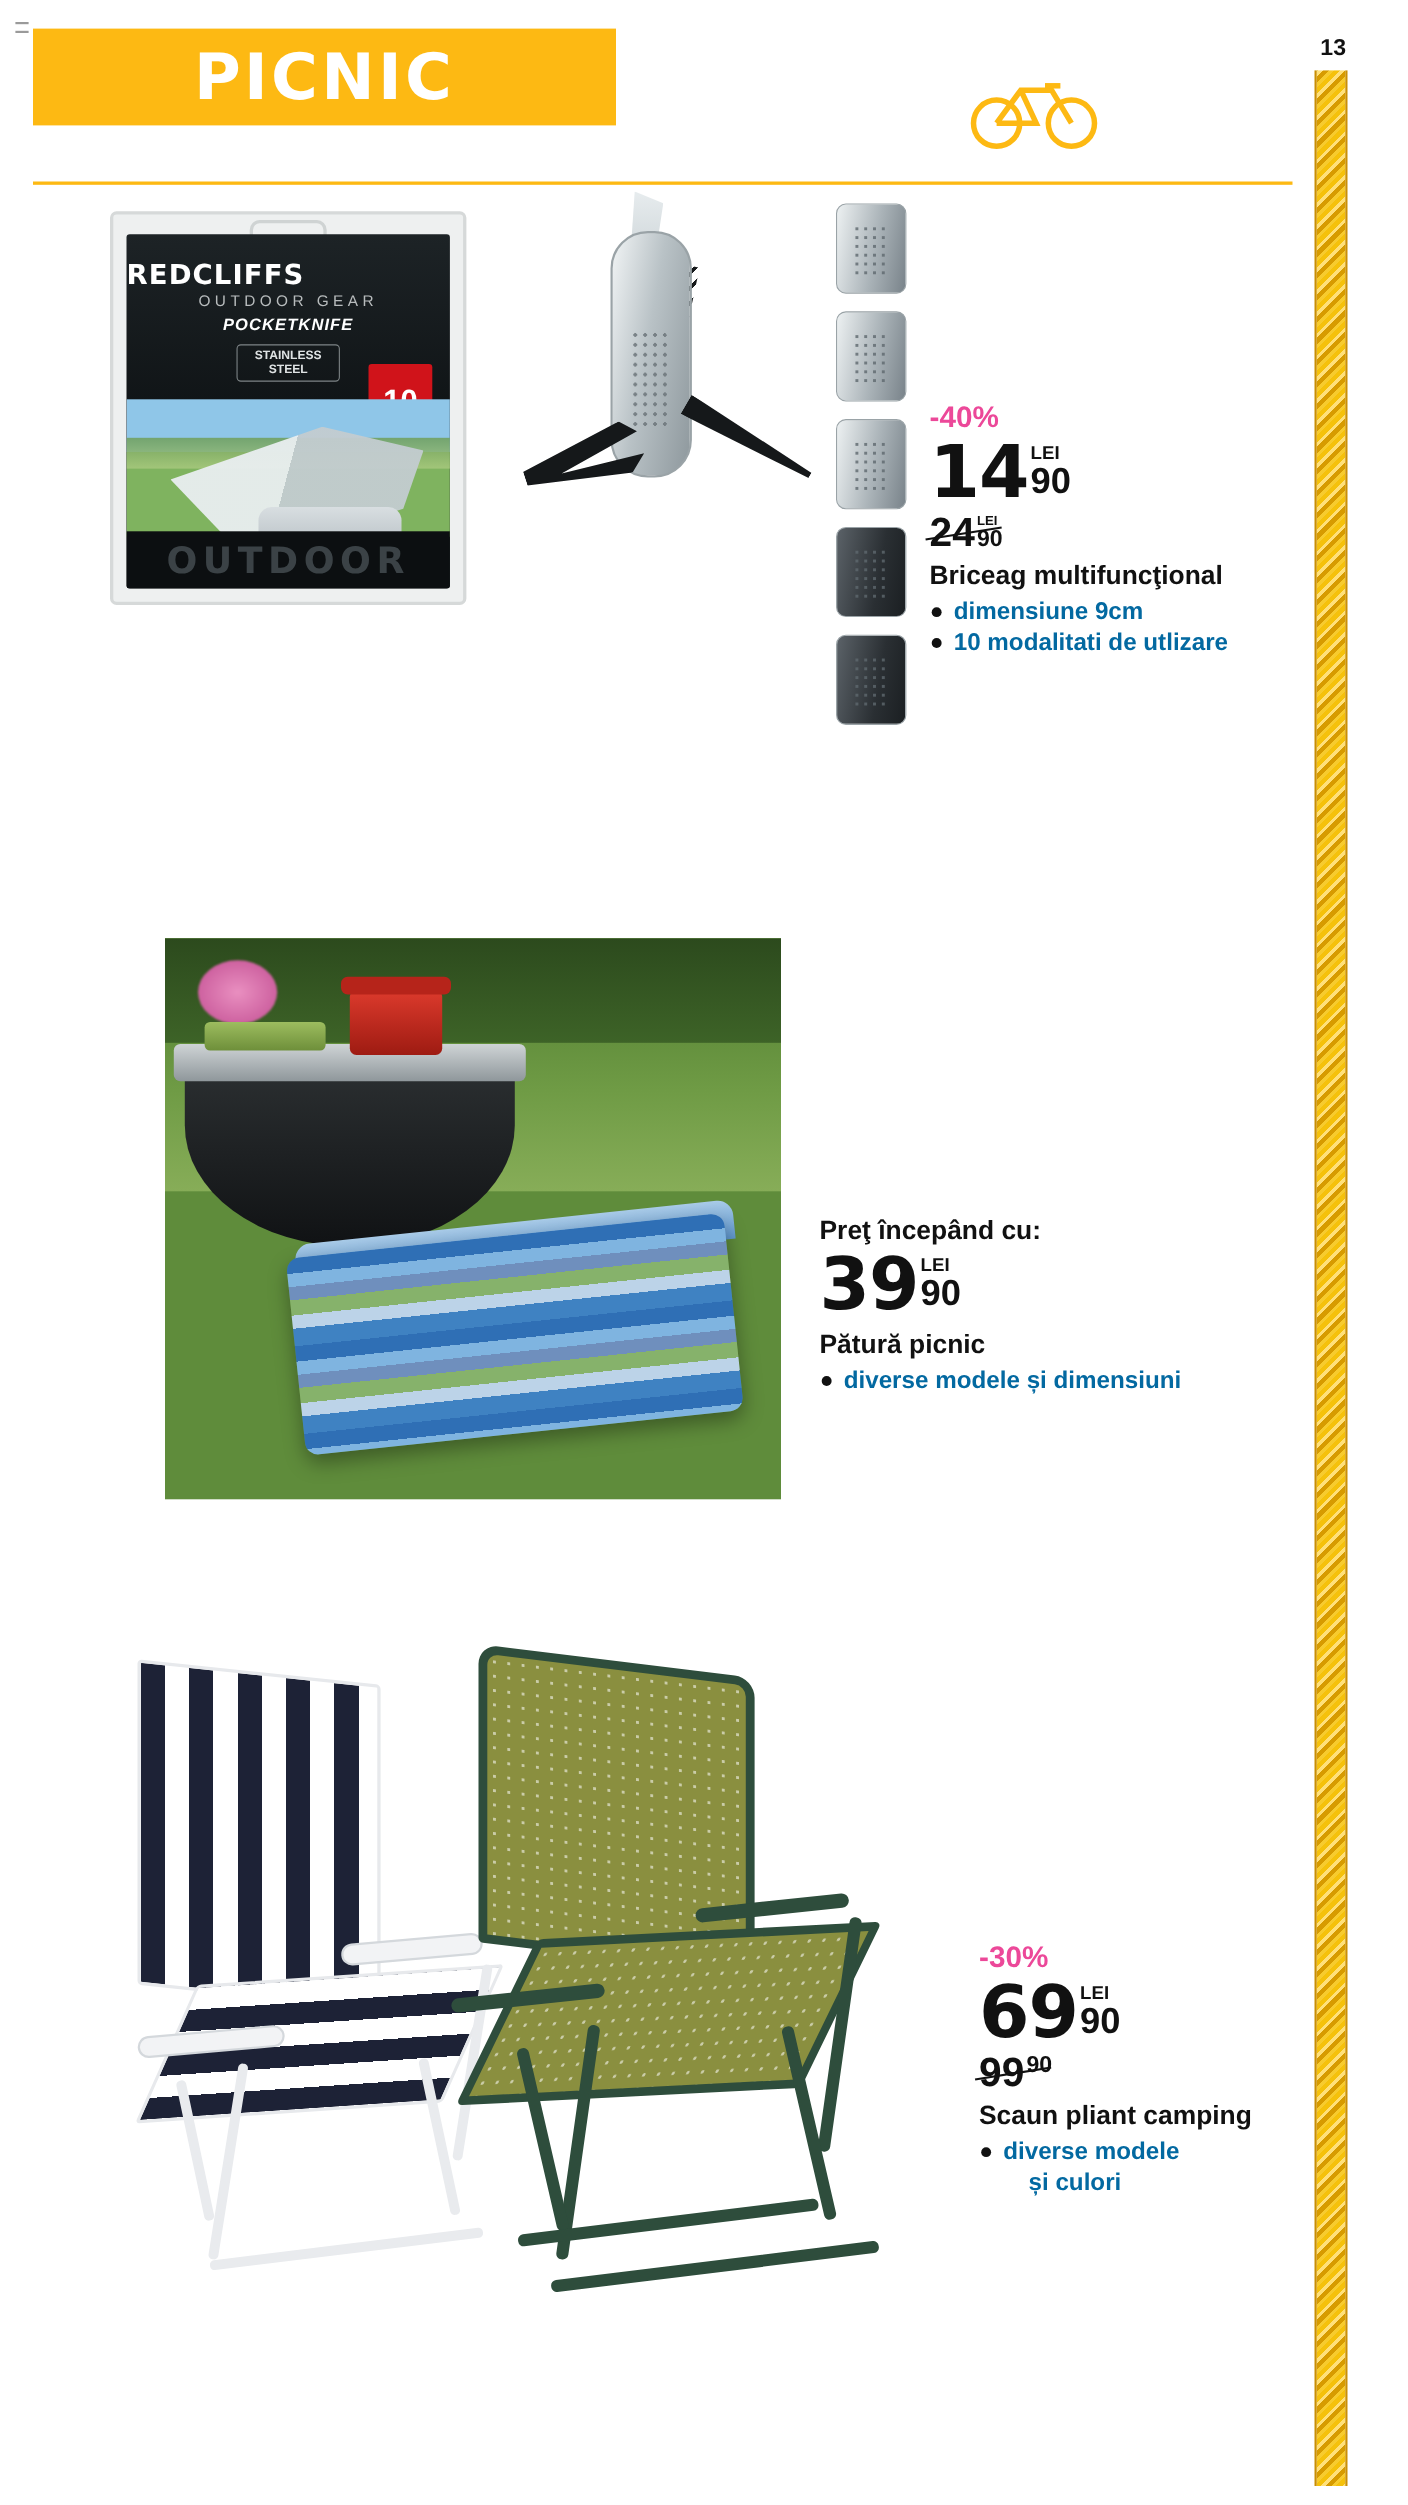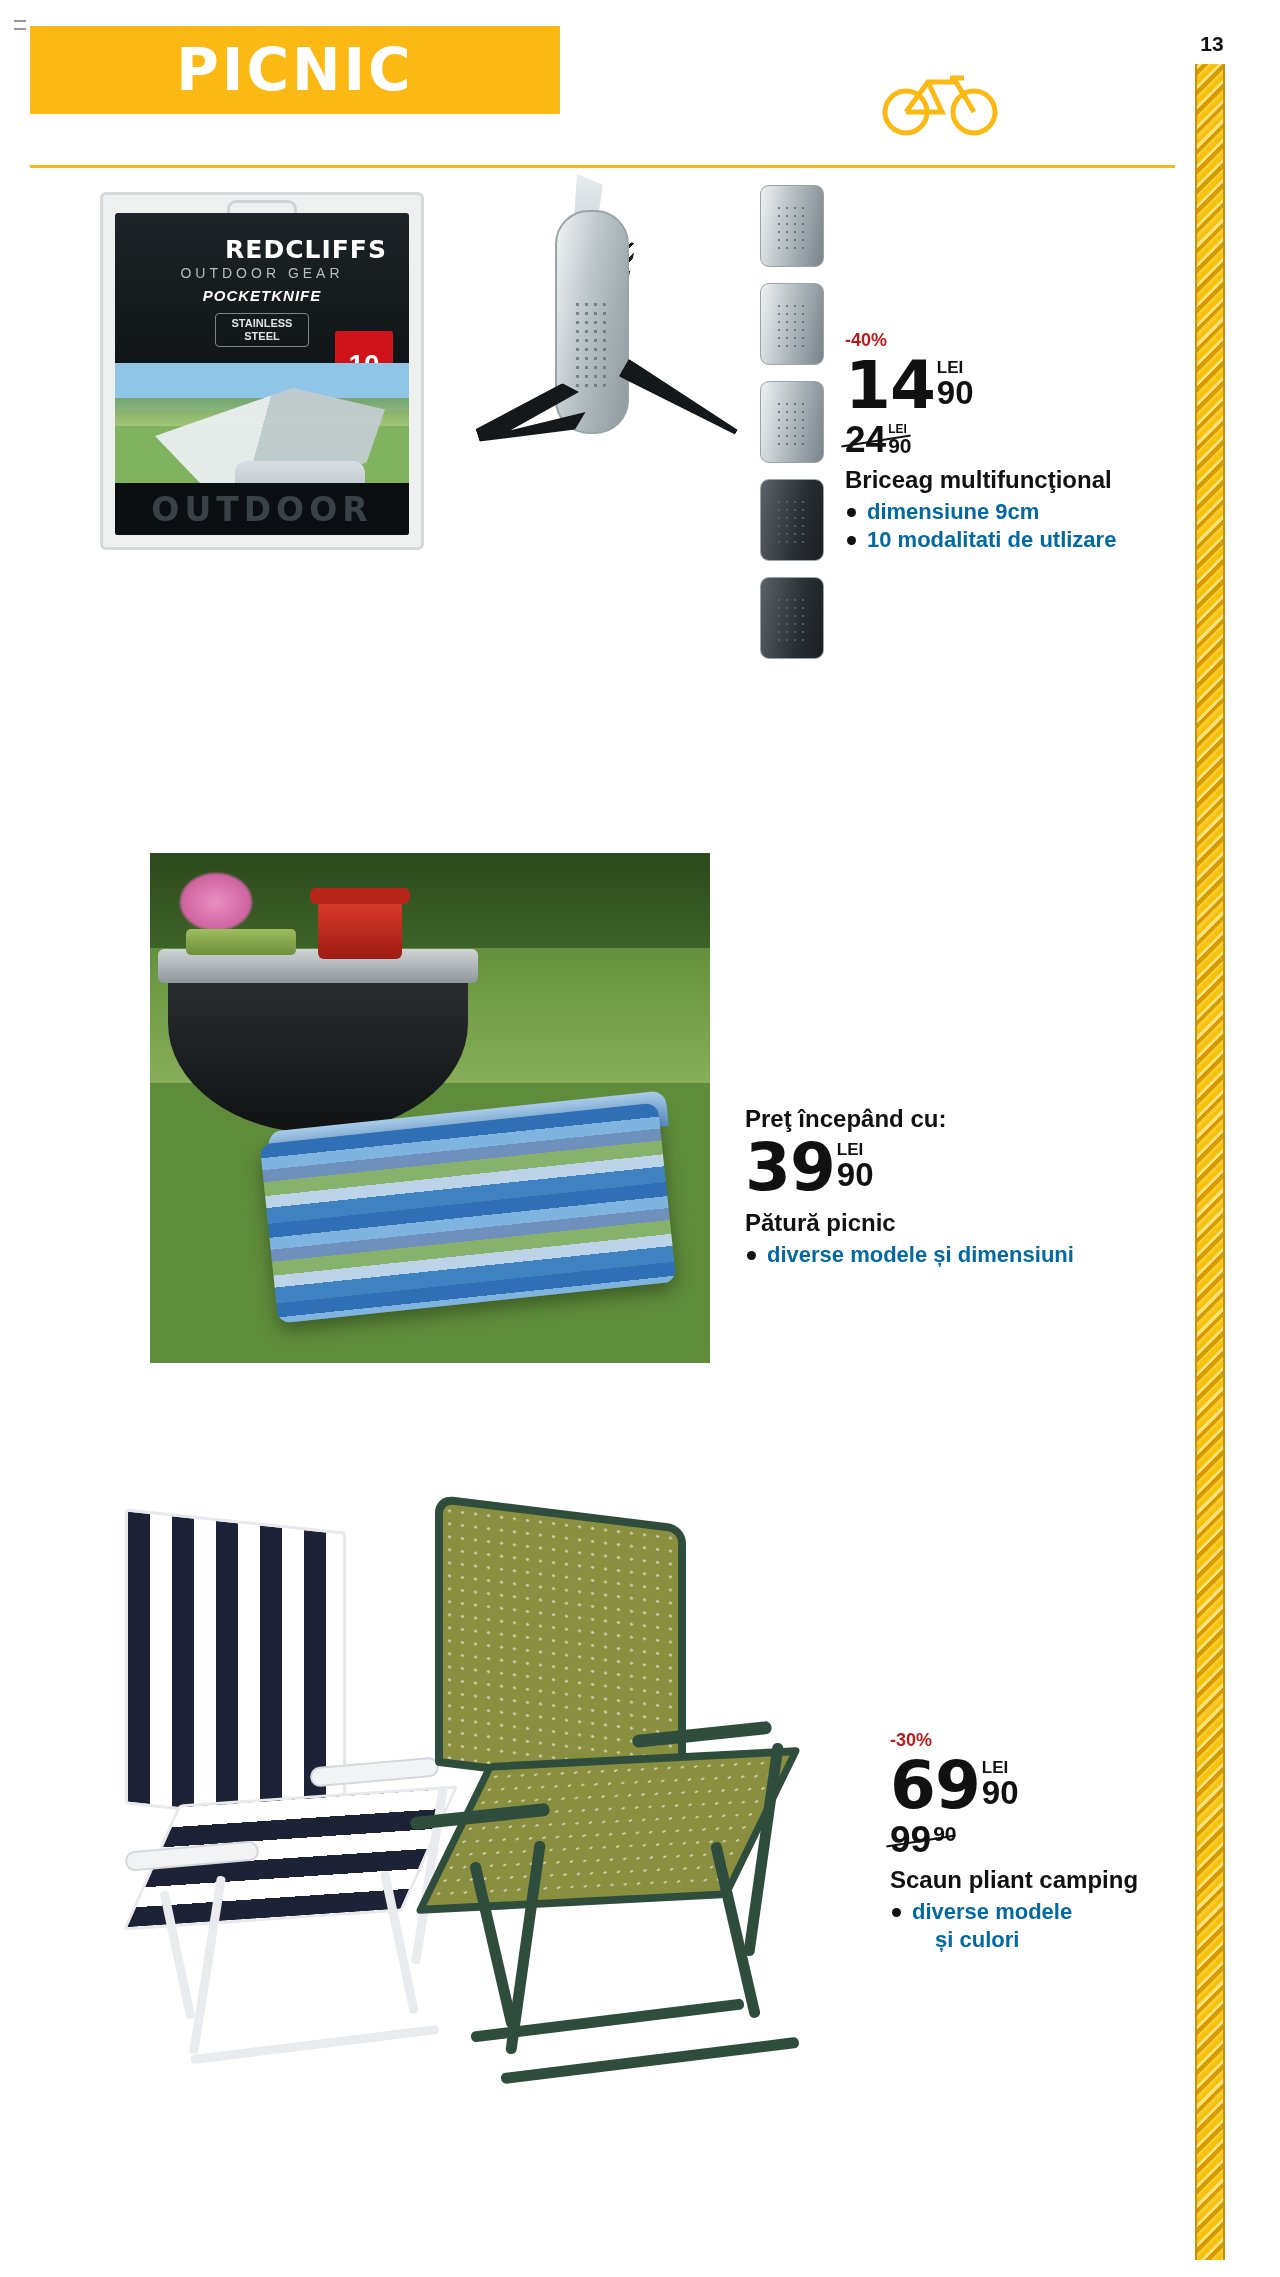--- a/index.html
+++ b/index.html
@@ -107,24 +107,25 @@
     align-items: center;
     justify-content: center;
     font-size: 21px;
     font-weight: bold;
     color: #111111;
   }
 
   
   .price-block { position: absolute; }
   .discount {
-    font-size: 18px;
-    font-weight: bold;
-    color: #b91c1c;
+    font-size: 27px;
+    font-weight: bold;
+    color: #ec4899;
     margin-bottom: 2px;
+    margin-top: 34px;
   }
   .price-now {
     display: flex;
     align-items: flex-start;
     line-height: 1;
   }
   .price-int {
     font-size: 66px;
     font-weight: bold;
     color: #111111;
@@ -253,27 +254,26 @@
     top: 5px;
     width: 64px;
     height: 16px;
     border: 3px solid #cfd3d3;
     border-radius: 9px;
     background: #eef0f0;
   }
   .pack-brand {
     position: absolute;
     top: 22px; left: 0; width: 100%;
-    text-align: center;
+    text-align: left;
     color: #ffffff;
     font-size: 25px;
     font-weight: bold;
     letter-spacing: 1px;
     font-family: "DejaVu Sans", sans-serif;
-    padding-left: 44px;
   }
   .pack-sub {
     position: absolute;
     top: 52px; left: 0; width: 100%;
     text-align: center;
     color: #b8bcbd;
     font-size: 14px;
     letter-spacing: 4px;
   }
   .pack-type {

